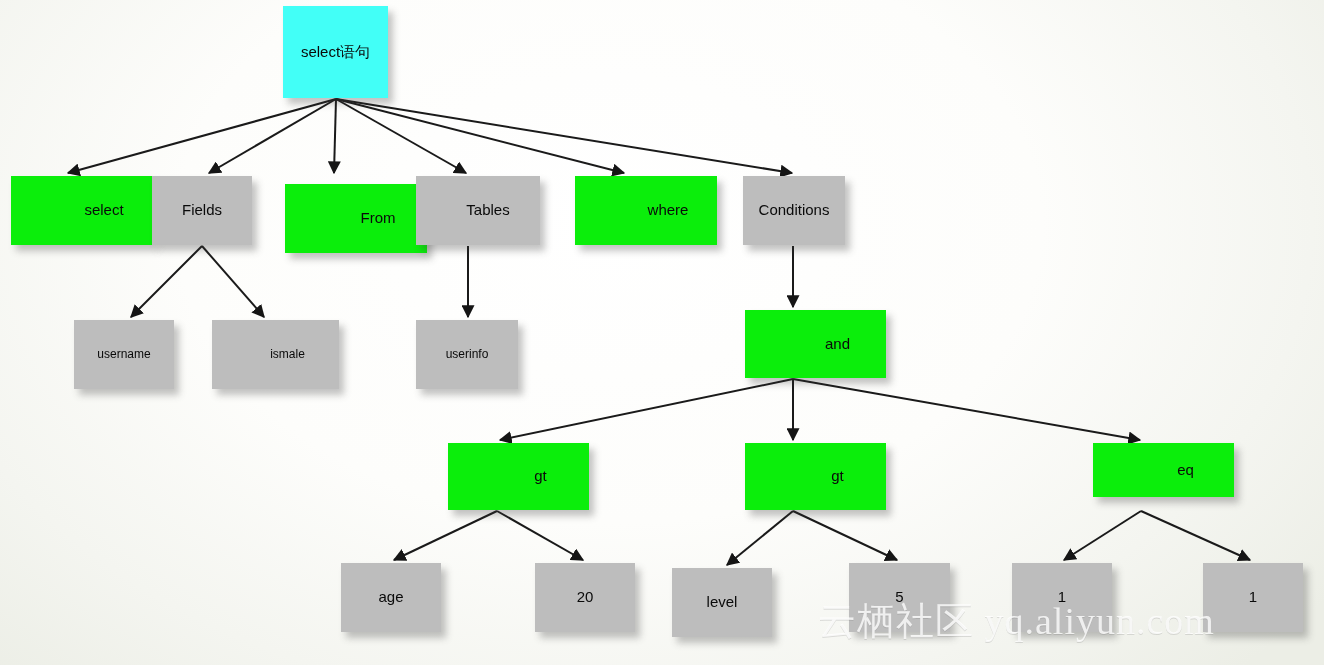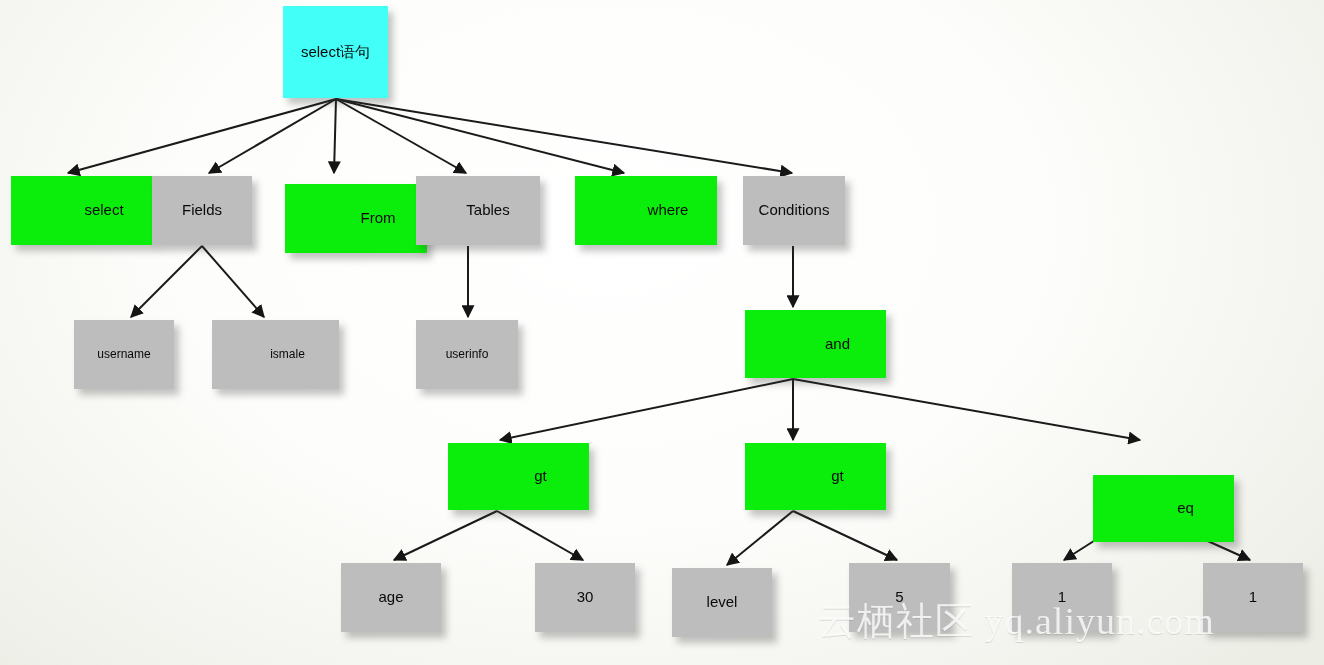--- a/index.html
+++ b/index.html
@@ -112,28 +112,28 @@
       </div>
       <div class="node green fs-md" style="left: 745px; top: 310px; width: 97px; height: 68px;">
         <span>and</span>
       </div>
       <div class="node green fs-md" style="left: 448px; top: 443px; width: 97px; height: 67px;">
         <span>gt</span>
       </div>
       <div class="node green fs-md" style="left: 745px; top: 443px; width: 97px; height: 67px;">
         <span>gt</span>
       </div>
-      <div class="node green fs-md" style="left: 1093px; top: 443px; width: 97px; height: 67px; margin-top: 32px;">
+      <div class="node green fs-md" style="left: 1093px; top: 443px; width: 97px; height: 54px;">
         <span>eq</span>
       </div>
       <div class="node gray fs-md" style="left: 341px; top: 563px; width: 100px; height: 69px;">
         <span>age</span>
       </div>
       <div class="node gray fs-md" style="left: 535px; top: 563px; width: 100px; height: 69px;">
-        <span>30</span>
+        <span>20</span>
       </div>
       <div class="node gray fs-md" style="left: 672px; top: 568px; width: 100px; height: 69px;">
         <span>level</span>
       </div>
       <div class="node gray fs-md" style="left: 849px; top: 563px; width: 101px; height: 69px;">
         <span>5</span>
       </div>
       <div class="node gray fs-md" style="left: 1012px; top: 563px; width: 100px; height: 69px;">
         <span>1</span>
       </div>

